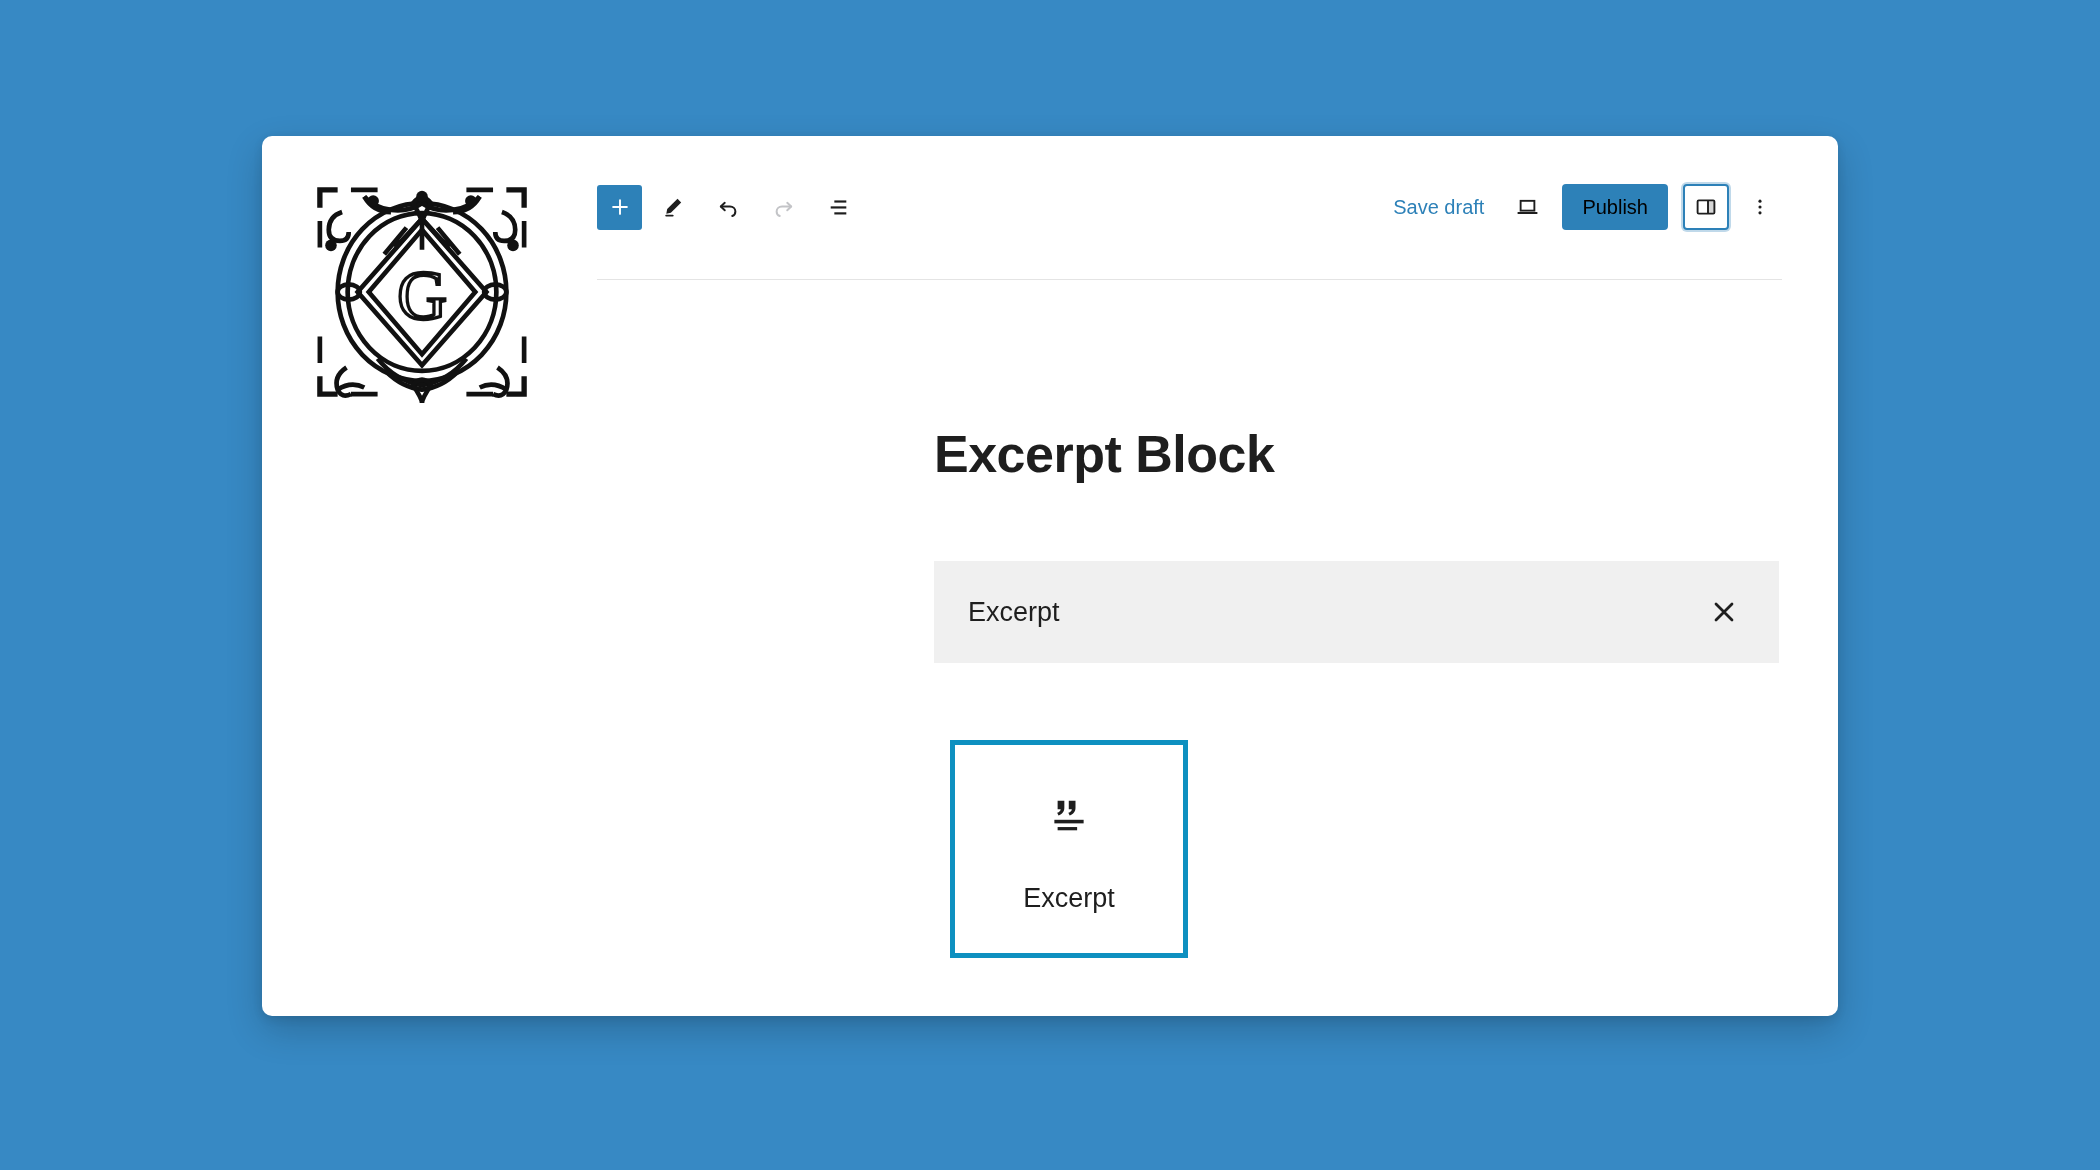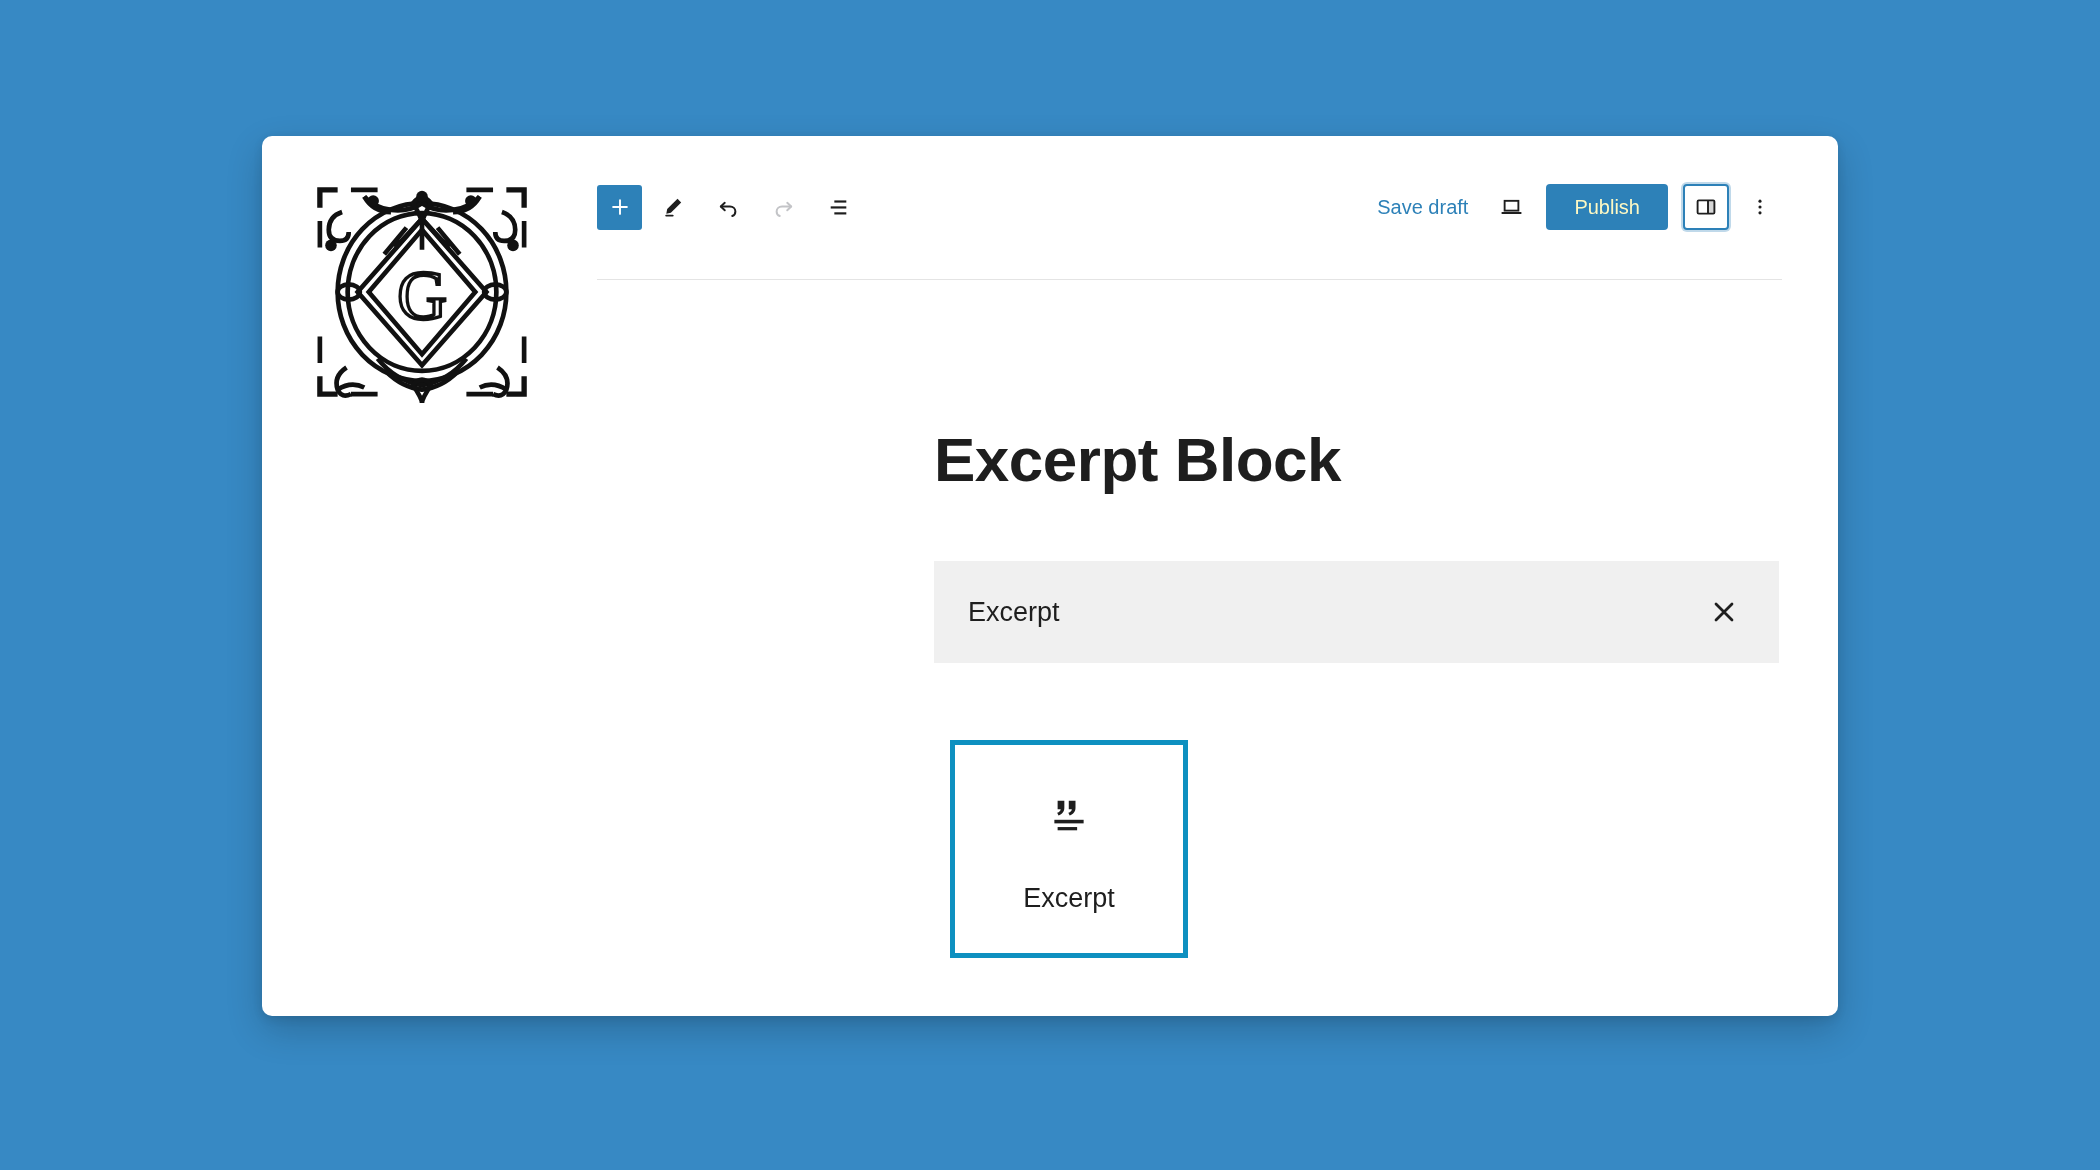--- a/index.html
+++ b/index.html
@@ -72,25 +72,25 @@
   .save-draft{
     color:#2d81b8;
     font-size:20px;
     padding:6px 14px;
     background:none; border:none;
     cursor:pointer;
     white-space:nowrap;
   }
   .publish-btn{
     background:#2d81b8;
-    color:#fef9c3;
+    color:#000000;
     border:none;
     border-radius:4px;
     font-size:20px;
-    padding:0 28px;
+    padding:0 20px;
     height:46px;
     cursor:pointer;
     margin-left:6px;
   }
   .sidebar-toggle{
     width:46px; height:46px;
     display:flex; align-items:center; justify-content:center;
     background:#fff;
     border:2px solid #2d81b8;
     border-radius:4px;
@@ -103,21 +103,21 @@
     width:44px;height:48px;
     display:flex;align-items:center;justify-content:center;
     background:none;border:none;cursor:pointer;color:#1e1e1e;
     margin-left:4px;
   }
 
   
   .post-title{
     position:absolute;
     left:672px; top:288px;
-    font-size:62px;
+    font-size:52px;
     font-weight:700;
     color:#1e1e1e;
     letter-spacing:-.5px;
     white-space:nowrap;
   }
 
   .search-field{
     position:absolute;
     left:672px; top:425px;
     width:845px; height:102px;

